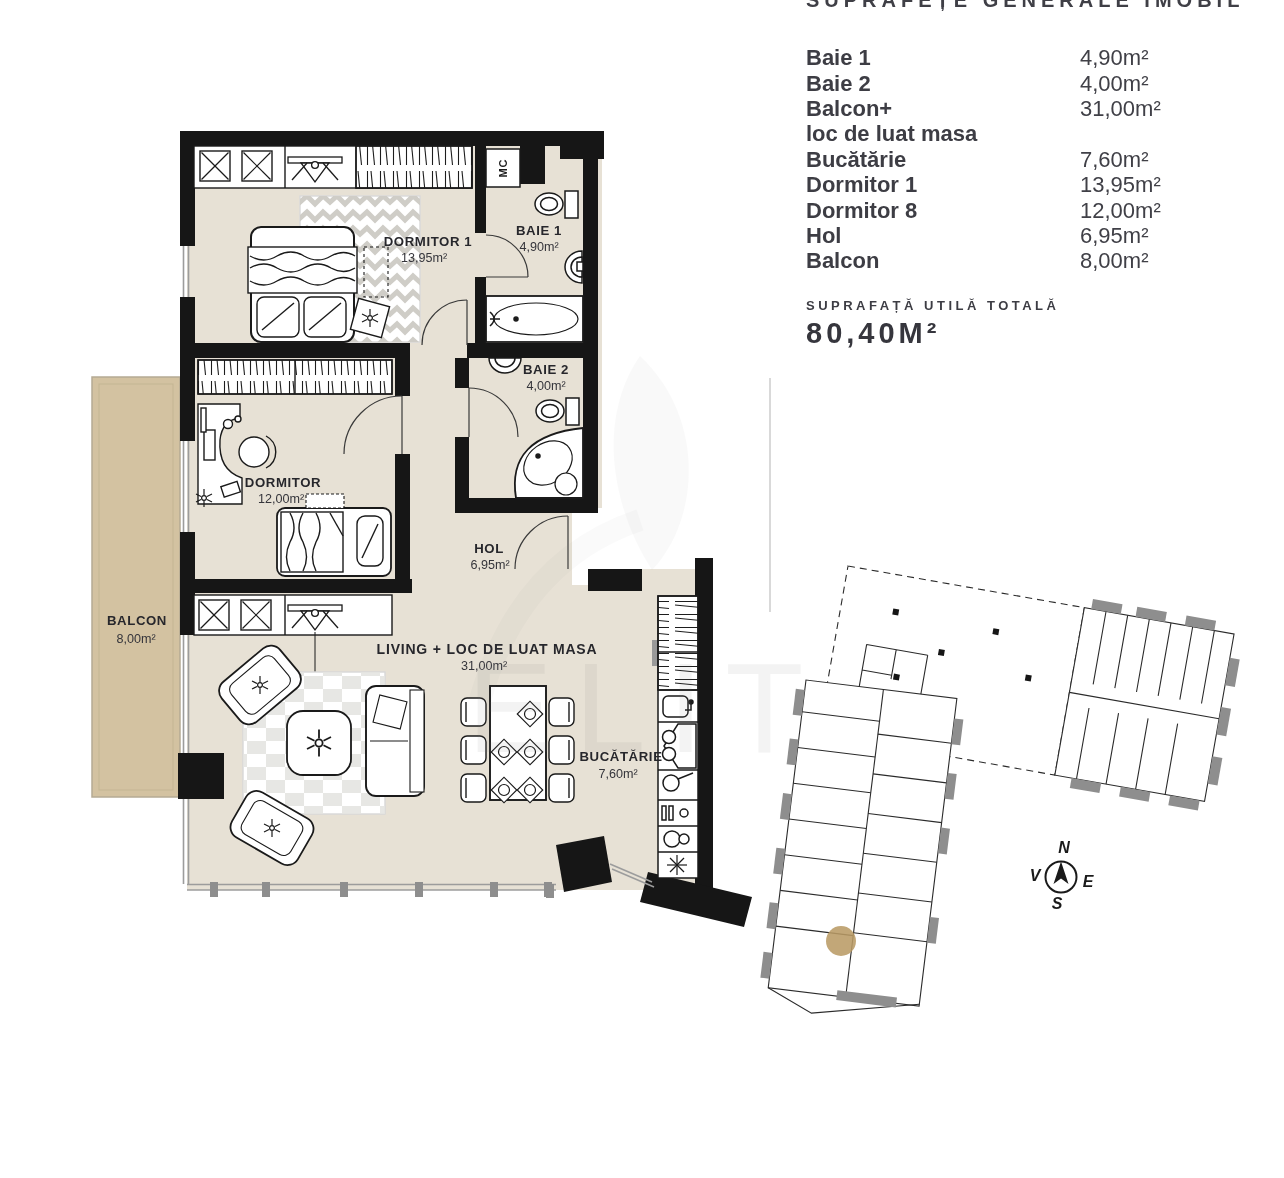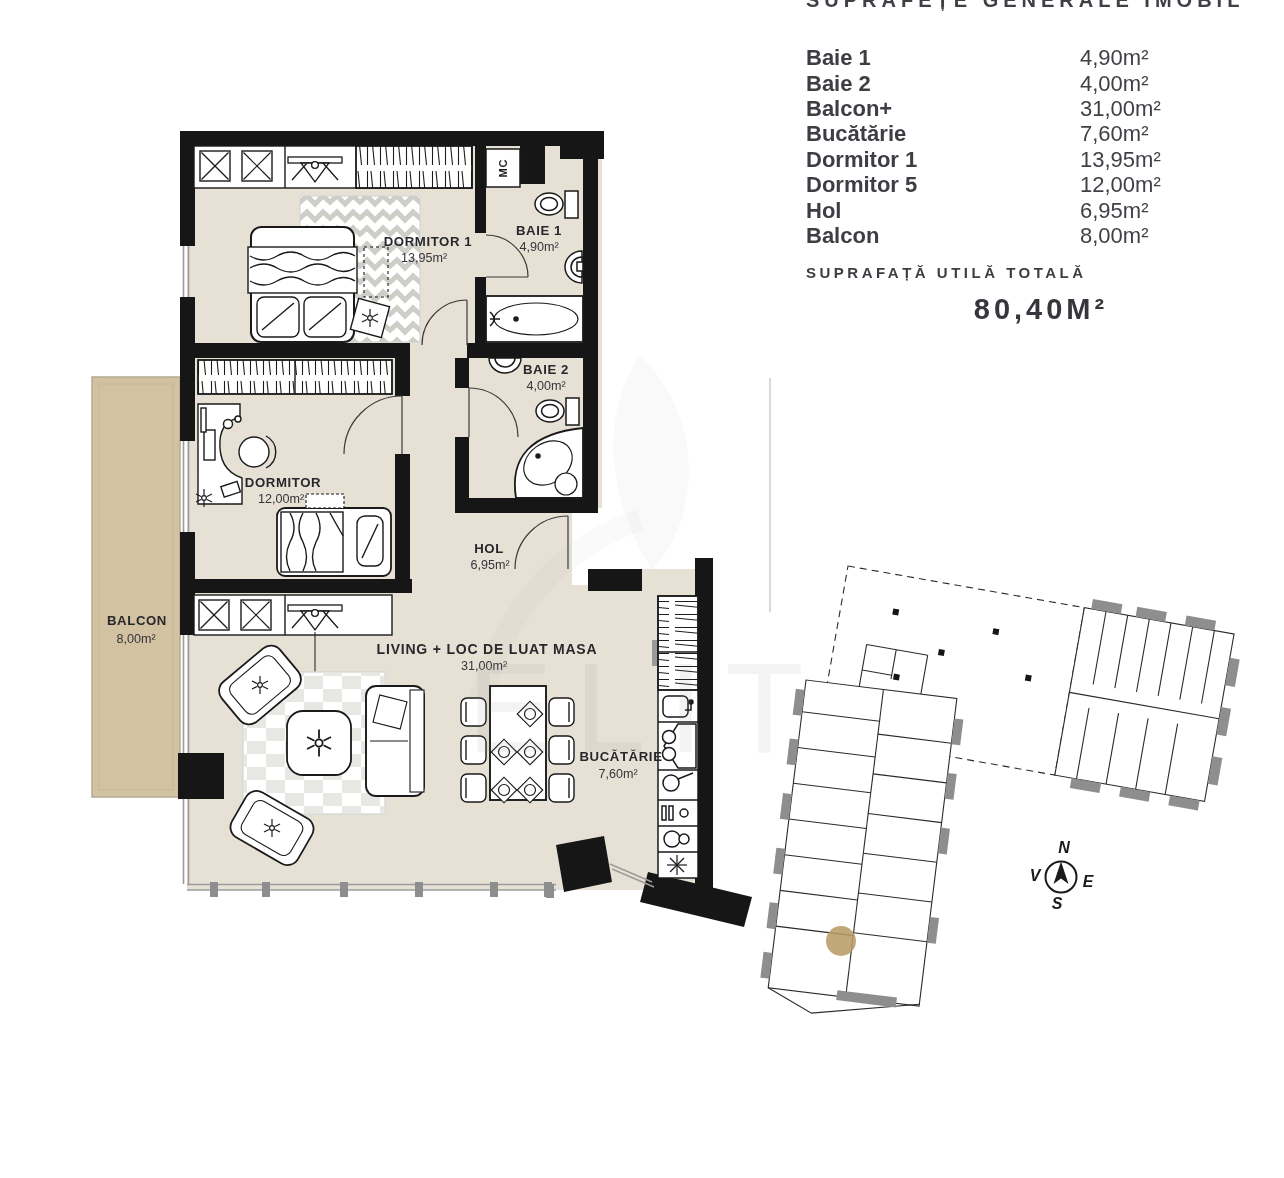--- a/index.html
+++ b/index.html
@@ -8,51 +8,55 @@
   svg text{font-family:"Liberation Sans",sans-serif;}
   .plan-label{font-weight:bold;font-size:13.2px;fill:#27272c;letter-spacing:.6px;}
   .plan-area{font-size:12.6px;fill:#35353b;}
   .plan-label-big{font-weight:bold;font-size:14px;fill:#27272c;letter-spacing:.8px;}
   .legend{position:absolute;left:806px;top:-11px;width:470px;color:#3d3d44;}
   .legend-title{font-size:20px;font-weight:bold;letter-spacing:5px;white-space:nowrap;color:#3f3f46;}
   .legend-rows{margin-top:33px;}
   .legend-row{display:flex;height:25.4px;align-items:center;font-size:22px;line-height:25px;}
   .legend-row .lbl{width:274px;font-weight:bold;}
   .legend-row .val{font-weight:normal;color:#404047;}
-  .legend-total-label{margin-top:16px;font-size:15px;font-weight:bold;letter-spacing:3.5px;}
-  .legend-total-value{margin-top:12px;font-size:29px;font-weight:bold;letter-spacing:4px;color:#36363d;text-align:center;}
+  .legend-total-label{margin-top:24px;font-size:13px;font-weight:bold;letter-spacing:3.5px;}
+  .legend-total-value{margin-top:4px;font-size:29px;font-weight:bold;letter-spacing:4px;color:#36363d;}
 </style>
 </head>
 <body>
 
 <div class="legend">
   <div class="legend-title">SUPRAFEȚE GENERALE IMOBIL</div>
   <div class="legend-rows">
     <div class="legend-row">
         <span class="lbl">Baie 1</span>
         <span class="val">4,90m²</span>
       </div>
     <div class="legend-row">
         <span class="lbl">Baie 2</span>
         <span class="val">4,00m²</span>
       </div>
     <div class="legend-row">
         <span class="lbl">Balcon+</span>
         <span class="val">31,00m²</span>
       </div>
     <div class="legend-row">
+        <span class="lbl">loc de luat masa</span>
+        <span class="val"></span>
+      </div>
+    <div class="legend-row">
         <span class="lbl">Bucătărie</span>
         <span class="val">7,60m²</span>
       </div>
     <div class="legend-row">
         <span class="lbl">Dormitor 1</span>
         <span class="val">13,95m²</span>
       </div>
     <div class="legend-row">
-        <span class="lbl">Dormitor 5</span>
+        <span class="lbl">Dormitor 8</span>
         <span class="val">12,00m²</span>
       </div>
     <div class="legend-row">
         <span class="lbl">Hol</span>
         <span class="val">6,95m²</span>
       </div>
     <div class="legend-row">
         <span class="lbl">Balcon</span>
         <span class="val">8,00m²</span>
       </div>

